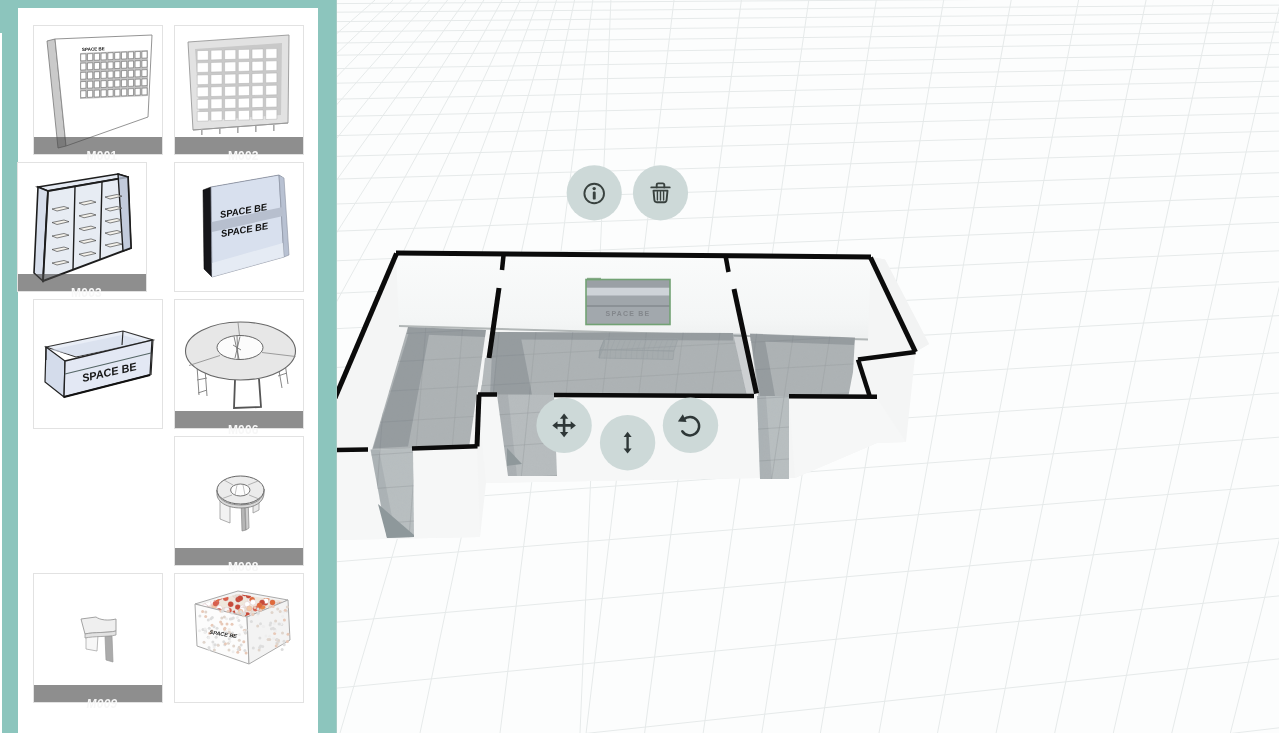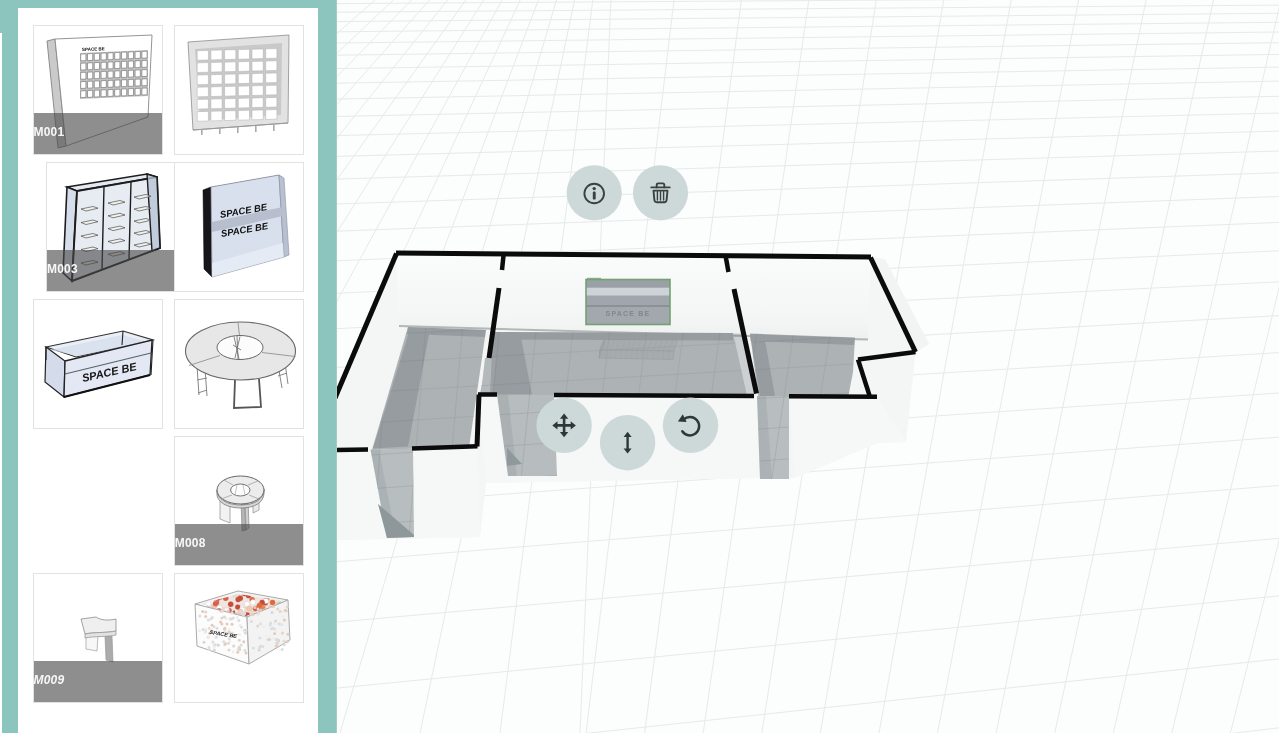--- a/index.html
+++ b/index.html
@@ -1,22 +1,22 @@
 <!DOCTYPE html>
 <html><head><meta charset="utf-8">
 <style>
 html,body{margin:0;padding:0;width:1279px;height:733px;overflow:hidden;background:#fff;
 font-family:"Liberation Sans",sans-serif;}
 #canvas{position:absolute;left:0;top:0;width:1279px;height:733px;background:#fcfdfd;}
 #sidebar{position:absolute;left:0;top:0;width:336px;height:733px;background:#8cc5bd;}
 #sbinner{position:absolute;left:17.5px;top:8px;width:300.5px;height:725px;background:#fff;}
 .card{position:absolute;width:130px;height:130px;background:#fff;border:1px solid #e2e2e2;box-sizing:border-box;}
-.cap{position:absolute;left:0;bottom:0;width:100%;height:41px;background:rgba(72,72,72,0.62);
+.cap{position:absolute;left:0;bottom:0;width:100%;height:17px;background:rgba(72,72,72,0.62);
 color:#f7f7f7;font-size:12px;font-weight:700;letter-spacing:.2px;line-height:38px;
-box-sizing:border-box;}
+padding-left:9px;box-sizing:border-box;text-align:center;}
 .thumb{position:absolute;left:0;top:0;width:128px;height:128px;}
 svg text{font-family:"Liberation Sans",sans-serif;}
 </style></head><body>
 
 <div id="canvas"><svg width="1279" height="733" viewBox="0 0 1279 733">
 <defs>
 <linearGradient id="bwall" x1="0" y1="253" x2="0" y2="340" gradientUnits="userSpaceOnUse">
           <stop offset="0" stop-color="#fafbfb"></stop>
           <stop offset="0.75" stop-color="#f4f6f6"></stop>
           <stop offset="1" stop-color="#eef0f0"></stop>
@@ -277,23 +277,24 @@
           <rect x="56.0" y="62.2" width="11.2" height="9.6" fill="#ffffff" stroke="#b0b0b0" stroke-width="0.5"></rect>
           <rect x="69.7" y="62.2" width="11.2" height="9.6" fill="#ffffff" stroke="#b0b0b0" stroke-width="0.5"></rect>
         </g>
         <path d="M18,104 L113,97" stroke="#999" stroke-width="1" fill="none"></path>
         <rect x="26" y="103" width="1.6" height="6" fill="#aaa"></rect>
         <rect x="44" y="102" width="1.6" height="6" fill="#aaa"></rect>
         <rect x="62" y="101" width="1.6" height="6" fill="#aaa"></rect>
         <rect x="80" y="100" width="1.6" height="6" fill="#aaa"></rect>
         <rect x="98" y="99" width="1.6" height="6" fill="#aaa"></rect>
       </svg>
-    </div>
-
-<div class="card" style="left:46px;top:162px;">
+      <div class="cap">M002</div>
+    </div>
+
+<div class="card" style="left:17px;top:162px;">
       <svg class="thumb" viewBox="0 0 128 128">
         <polygon points="20,24 100,11 110,14 30,28" fill="#dde4ef" fill-opacity="0.8" stroke="#1d1d1d" stroke-width="1.6"></polygon>
         <polygon points="20,24 30,28 25,118 16,110" fill="#c6d0e2" fill-opacity="0.7" stroke="#1d1d1d" stroke-width="1.6"></polygon>
         <polygon points="30,28 110,14 113,85 25,118" fill="#d3dcea" fill-opacity="0.55" stroke="#1d1d1d" stroke-width="1.9"></polygon>
         <polygon points="100,11 110,14 113,85 105,88" fill="#b9c3d6" fill-opacity="0.8" stroke="#1d1d1d" stroke-width="1.4"></polygon>
         <path d="M57,23.4 L55,107 M84,18.8 L82,97" stroke="#1d1d1d" stroke-width="1.4" fill="none"></path>
         <polygon points="34,46.0 46,43.5 51,45.2 39,48.0" fill="#f4f2ec" stroke="#333" stroke-width="0.6"></polygon>
         <polygon points="34,59.5 46,57.0 51,58.7 39,61.5" fill="#f4f2ec" stroke="#333" stroke-width="0.6"></polygon>
         <polygon points="34,73.0 46,70.5 51,72.2 39,75.0" fill="#f4f2ec" stroke="#333" stroke-width="0.6"></polygon>
         <polygon points="34,86.5 46,84.0 51,85.7 39,88.5" fill="#f4f2ec" stroke="#333" stroke-width="0.6"></polygon>
@@ -342,20 +343,21 @@
 <div class="card" style="left:173.8px;top:299px;">
       <svg class="thumb" viewBox="0 0 128 128">
         <path d="M22,66 L24,95 M30,69 L32,96 M22,80 L32,78 M23,93 L32,90" stroke="#888" stroke-width="1" fill="none"></path>
         <path d="M103,65 L107,88 M110,63 L113,84 M103,76 L112,73" stroke="#888" stroke-width="1" fill="none"></path>
         <path d="M60,80 L59,108 L86,107 L84,79" stroke="#555" stroke-width="1.8" fill="none"></path>
         <ellipse cx="65.5" cy="51" rx="55" ry="29" fill="#e7e7e7" stroke="#666" stroke-width="1.1"></ellipse>
         <path d="M63,22.5 L64.5,35.5 M45,55.5 L14,65.5 M87,52.5 L120.5,56.5" stroke="#888" stroke-width="0.8" fill="none"></path>
         <ellipse cx="65" cy="47.5" rx="23" ry="12" fill="#fcfcfc" stroke="#666" stroke-width="1"></ellipse>
         <path d="M59,36.5 L64,59 M65,36.5 L60,58 M62,36 L63,59 M58,45 L66,50" stroke="#777" stroke-width="0.9" fill="none"></path>
       </svg>
+      <div class="cap">M006</div>
     </div>
 
 
 <div class="card" style="left:173.8px;top:436px;">
       <svg class="thumb" viewBox="0 0 128 128">
         <polygon points="45,60 55,63 55,86 45,82" fill="#f2f2f2" stroke="#999" stroke-width="0.8"></polygon>
         <polygon points="78,60 84,58 84,73 78,76" fill="#eaeaea" stroke="#999" stroke-width="0.8"></polygon>
         <polygon points="66,62 69,62 71,93 67,94" fill="#b5b5b5" stroke="#888" stroke-width="0.7"></polygon>
         <polygon points="70,61 73,60 74,91 71,93" fill="#cfcfcf" stroke="#888" stroke-width="0.7"></polygon>
         <path d="M42,53 C42,62 52,68 66,68 C80,68 89,62 89,52 L89,56 C89,65 80,71 66,71 C52,71 42,65 42,57 Z" fill="#d8d8d8" stroke="#777" stroke-width="0.8"></path>

